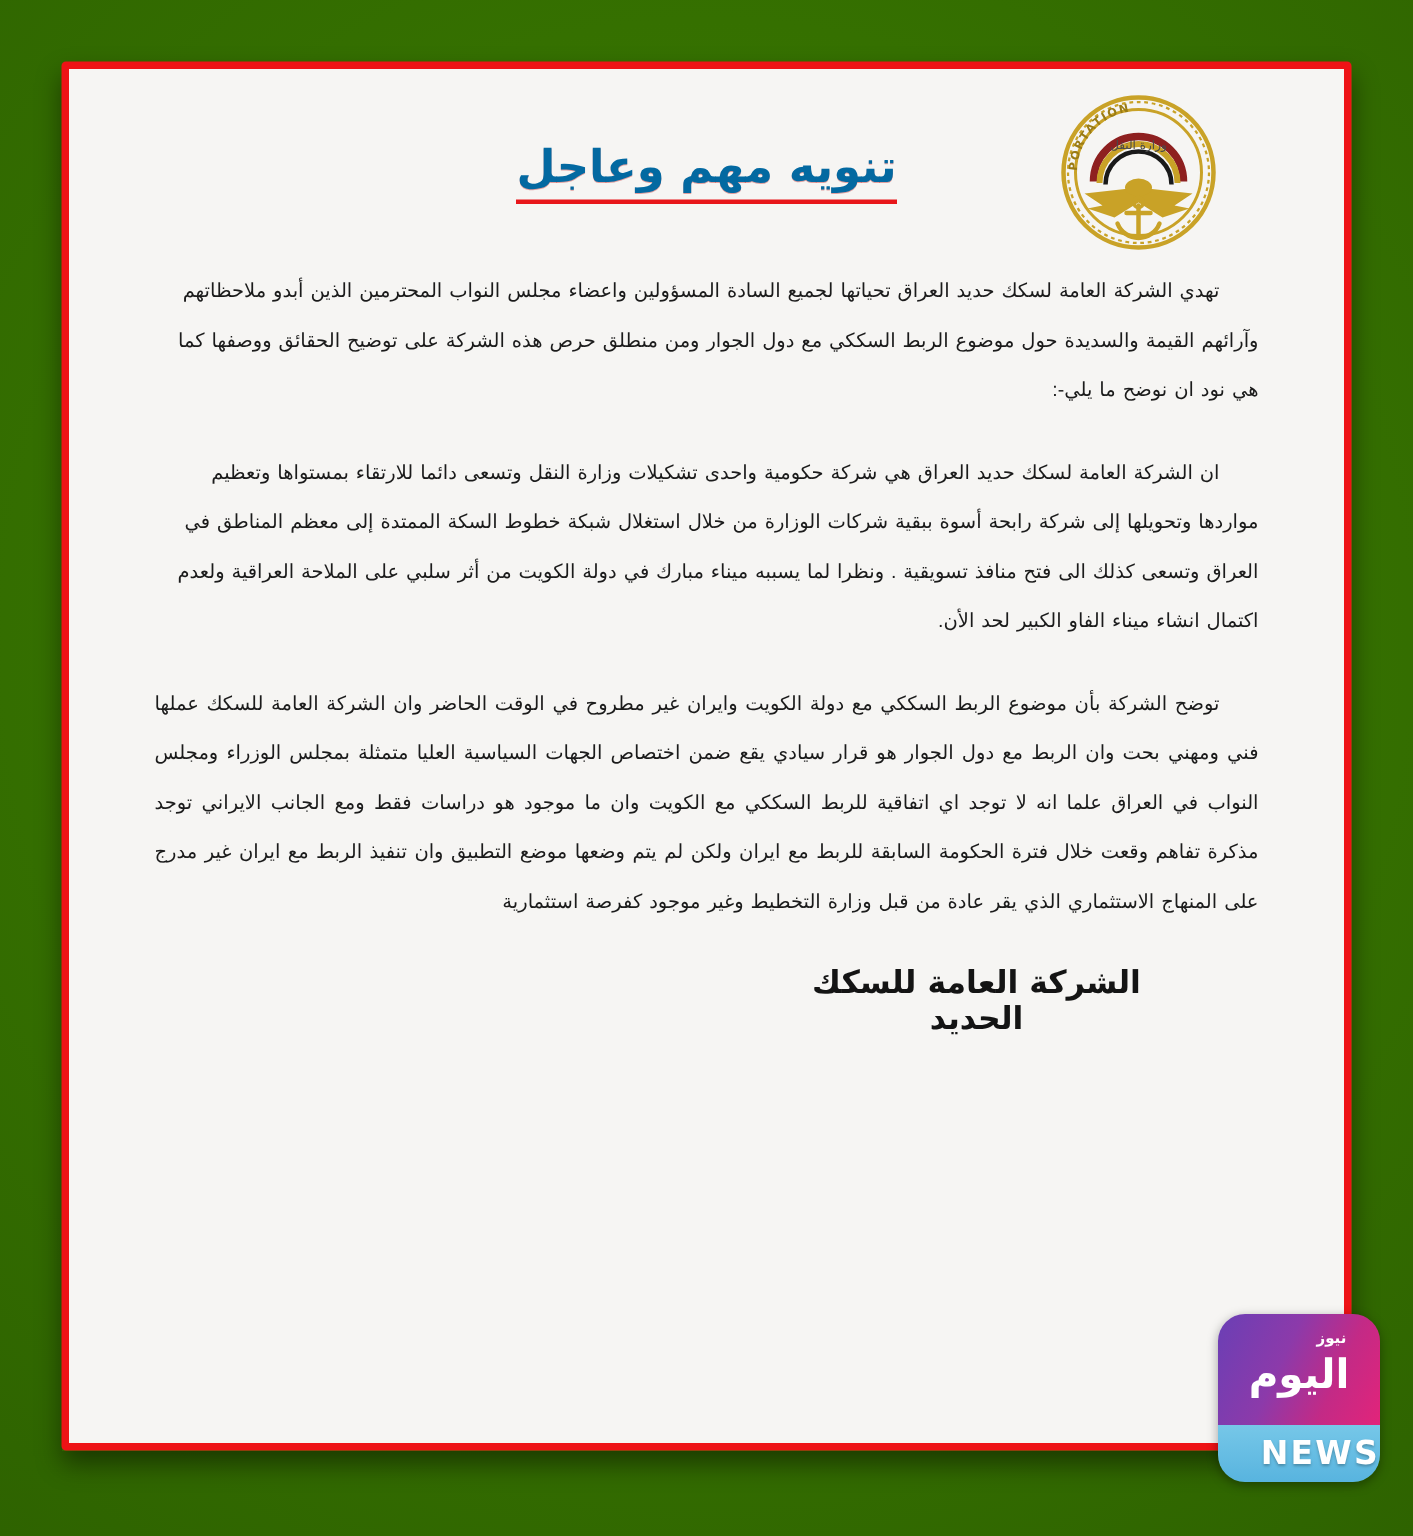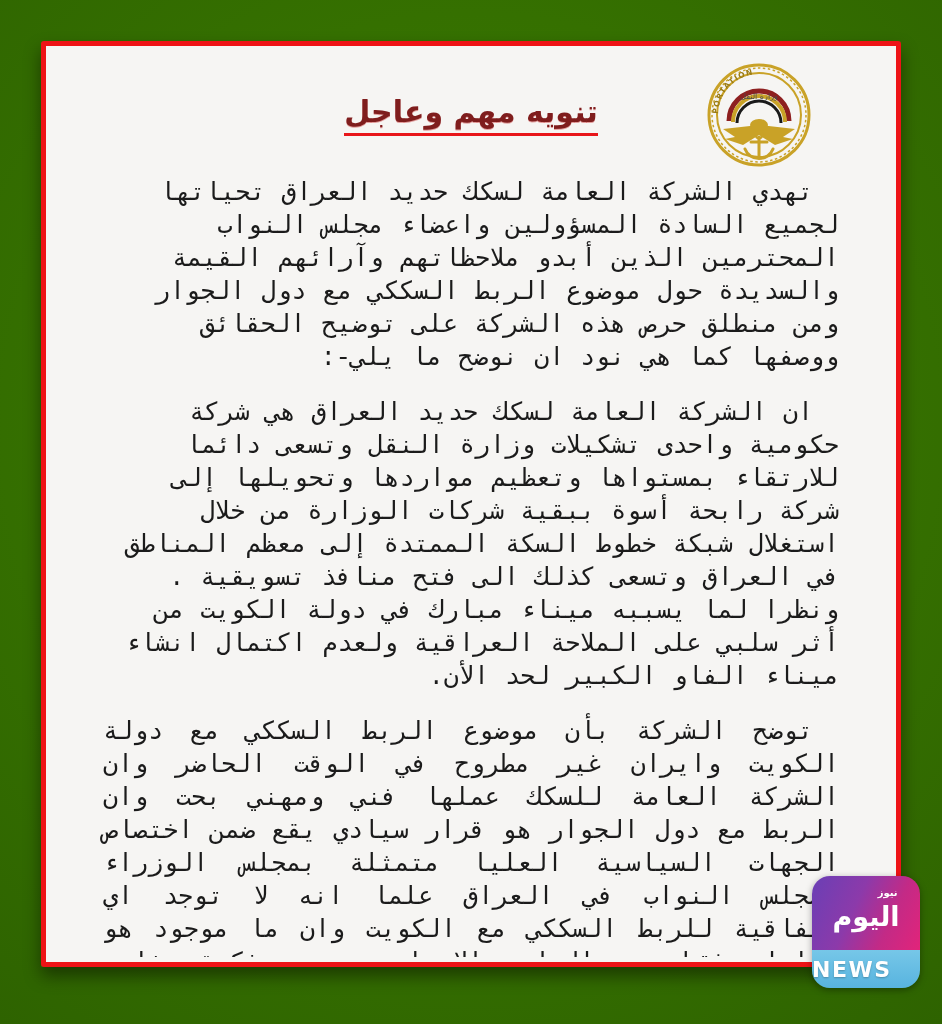--- a/index.html
+++ b/index.html
@@ -78,36 +78,36 @@
     position: absolute;
     left: 0; right: 0;
     top: 44px;
     text-align: center;
   }
   .doc-title {
     display: inline-block;
     font-family: "DejaVu Sans", "Liberation Sans", sans-serif;
     font-size: 30px;
     font-weight: bold;
-    color: #7f1d1d;
+    color: #0369a1;
     letter-spacing: 0.5px;
     line-height: 1.1;
     padding-bottom: 5px;
     border-bottom: 3px solid #e8161a;
     text-shadow: 0 1px 0 rgba(190,0,0,0.35);
   }
 
   
   .body-area {
     padding: 4px 52px 0 52px;
     direction: rtl;
   }
   p.para {
-    font-family: Liberation Mono, monospace;
-    font-size: 25px;
+    font-family: Liberation Sans, sans-serif;
+    font-size: 13px;
     line-height: 33px;
     color: #1b1b1b;
     margin: 0 0 24px 0;
     text-align: right;
     text-indent: 26px;
     word-spacing: 1px;
   }
   p.para.justified {
     text-align: justify;
     text-align-last: right;
@@ -168,21 +168,22 @@
     color: #ffffff;
     font-size: 10px;
     font-weight: bold;
     letter-spacing: 0;
   }
   .wm-bottom {
     height: 38px;
     background: linear-gradient(180deg, #76c7e8 0%, #58b4df 100%);
     display: flex;
     align-items: center;
-    justify-content: flex-end;
+    justify-content: flex-start;
+    padding-left: 20px;
   }
   .wm-news {
     color: #ffffff;
     font-family: "DejaVu Sans", "Liberation Sans", sans-serif;
     font-size: 22px;
     font-weight: bold;
     letter-spacing: 1.5px;
     direction: ltr;
     text-shadow: 0 1px 2px rgba(0,0,0,0.25);
   }

